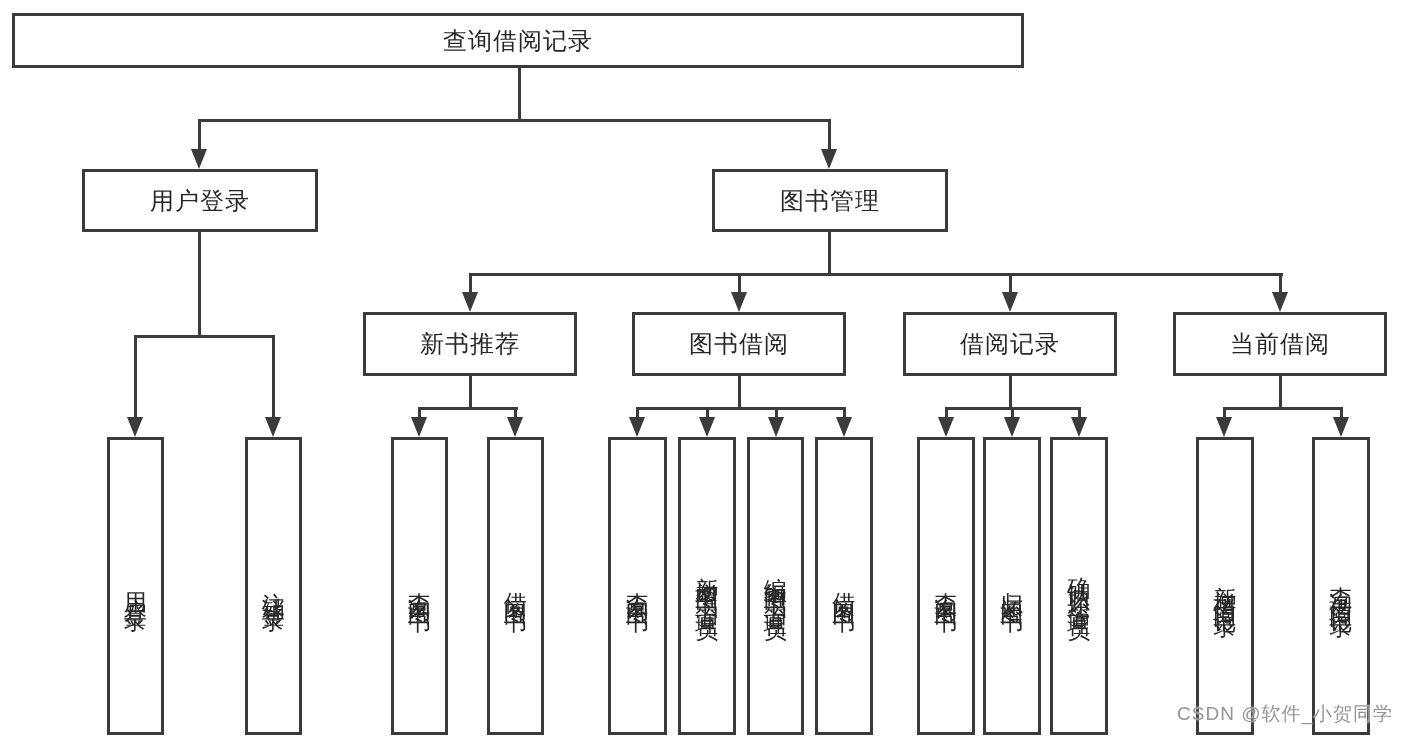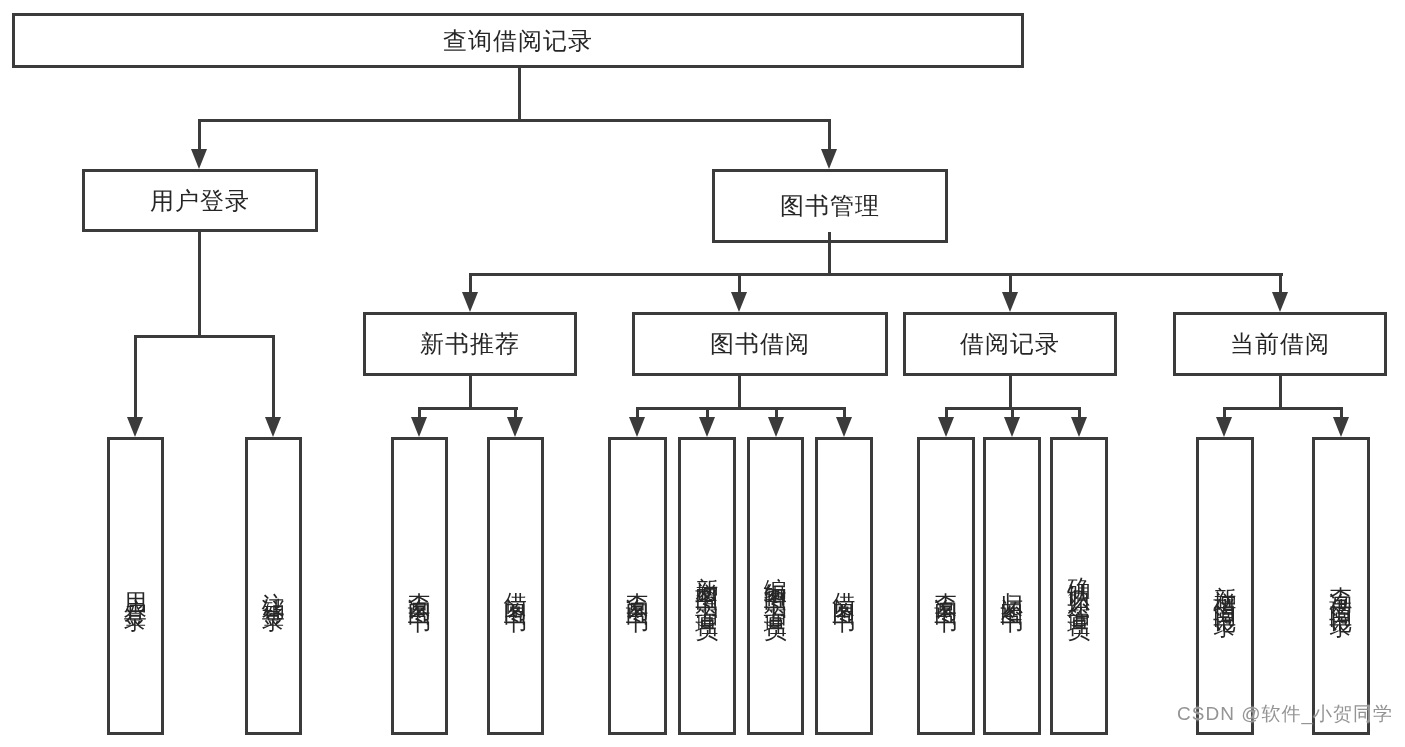--- a/index.html
+++ b/index.html
@@ -41,28 +41,28 @@
 
 <div class="canvas">
 
   <div class="box hbox" style="left:12px;top:13px;width:1012px;height:55px;">
     <span>查询借阅记录</span>
   </div>
 
   <div class="box hbox" style="left:82px;top:169px;width:236px;height:63px;">
     <span>用户登录</span>
   </div>
-  <div class="box hbox" style="left:712px;top:169px;width:236px;height:74px;">
+  <div class="box hbox" style="left:712px;top:169px;width:236px;height:63px;">
     <span>图书管理</span>
   </div>
 
   <div class="box hbox" style="left:363px;top:312px;width:214px;height:64px;">
     <span>新书推荐</span>
   </div>
-  <div class="box hbox" style="left:632px;top:312px;width:256px;height:64px;">
+  <div class="box hbox" style="left:632px;top:312px;width:214px;height:64px;">
     <span>图书借阅</span>
   </div>
   <div class="box hbox" style="left:903px;top:312px;width:214px;height:64px;">
     <span>借阅记录</span>
   </div>
   <div class="box hbox" style="left:1173px;top:312px;width:214px;height:64px;">
     <span>当前借阅</span>
   </div>
 
   <div class="box vbox" style="left:107px;top:437px;width:57px;height:298px;">

